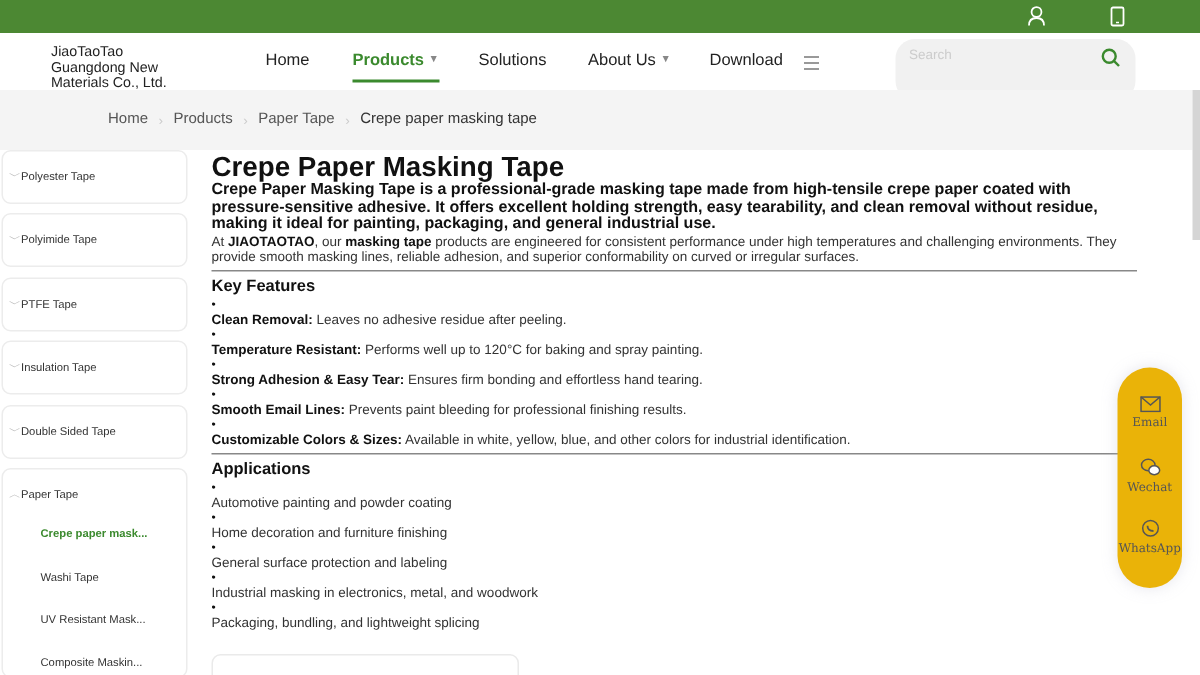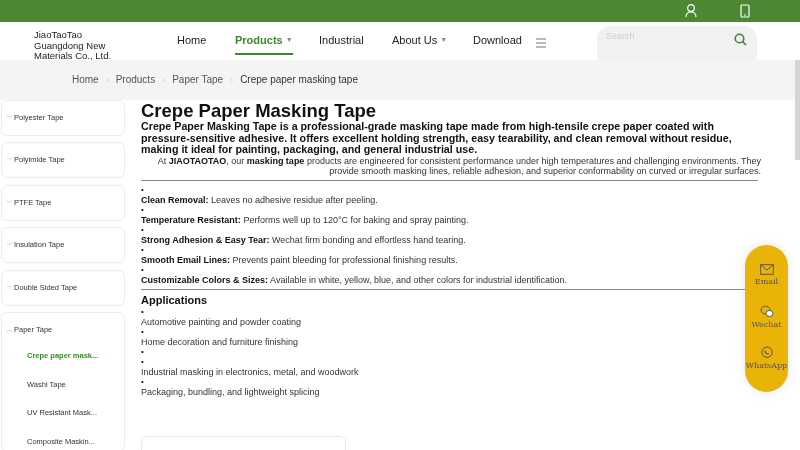--- a/index.html
+++ b/index.html
@@ -25,21 +25,21 @@
     .sidebar { position: absolute; left: 0; top: 100px; width: 126px; }
     .cat { position: absolute; left: 1px; width: 124px; height: 36px; border: 1px solid #ececec; border-radius: 6px; background: #fff; }
     .cat .chev { position: absolute; left: 4px; top: 11px; font-size: 8px; color: #bbb; }
     .cat .lbl { position: absolute; left: 12px; top: 12px; font-size: 7.5px; color: #333; }
     .cat.open { height: 140px; }
     .sub { position: absolute; left: 25px; font-size: 7.5px; color: #333; }
     .sub.active { color: #3b8a2e; }
     .main { position: absolute; left: 141px; top: 100px; width: 620px; }
     h1 { font-size: 18.5px; font-weight: bold; color: #111; line-height: 20px; margin-top: 1px; }
     .lead { font-size: 10.7px; font-weight: bold; line-height: 11.5px; color: #111; }
-    .para { font-size: 9px; line-height: 10px; color: #333; text-align: right; }
+    .para { font-size: 9px; line-height: 10px; color: #333; }
     .para b { color: #111; }
     .rule { border: none; border-top: 1px solid #888; width: 617px; margin: 4px 0 4px 0; }
     h2 { font-size: 11px; font-weight: bold; color: #111; line-height: 13px; margin-top: 3px; }
     ul.feat { list-style: none; }
     ul.feat li { font-size: 9px; color: #333; line-height: 10px; }
     ul.feat li .dot { display: block; font-size: 8px; line-height: 10px; color: #111; }
     ul.feat li b { color: #111; }
     .card { position: absolute; left: 141px; top: 436px; width: 205px; height: 30px; border: 1px solid #eaeaea; border-radius: 6px; background: #fff; }
     .float { position: absolute; left: 745px; top: 245px; width: 43px; height: 147px; background: #eab308; border-radius: 22px; box-shadow: 0 0 10px rgba(180,180,200,0.35); }
     .fitem { position: absolute; left: 0; width: 43px; text-align: center; font-family: "DejaVu Serif", serif; font-size: 8px; color: #555; }
@@ -70,21 +70,21 @@
     <div>Materials Co., Ltd.</div>
   </div>
   <div class="nav" style="left:177px;">
     <span>Home</span>
   </div>
   <div class="nav active" style="left:235px;">
     <span>Products</span><span class="caret">▼</span>
     <div class="underline"></div>
   </div>
   <div class="nav" style="left:319px;">
-    <span>Industrial</span>
+    <span>Solutions</span>
   </div>
   <div class="nav" style="left:392px;">
     <span>About Us</span><span class="caret">▼</span>
   </div>
   <div class="nav" style="left:473px;">
     <span>Download</span>
   </div>
   <div class="hamb">
     <svg width="10" height="10" viewBox="0 0 10 10">
         <line x1="0" y1="1" x2="10" y2="1" stroke="#777" stroke-width="1"></line>
@@ -145,33 +145,34 @@
     <span class="sub" style="top:95px;">UV Resistant Mask...</span>
     <span class="sub" style="top:124px;">Composite Maskin...</span>
   </div>
 </div>
 
 <div class="main">
   <h1>Crepe Paper Masking Tape</h1>
   <p class="lead">Crepe Paper Masking Tape is a professional-grade masking tape made from high-tensile crepe paper coated with pressure-sensitive adhesive. It offers excellent holding strength, easy tearability, and clean removal without residue, making it ideal for painting, packaging, and general industrial use.</p>
   <p class="para"><span>At </span><b>JIAOTAOTAO</b><span>, our </span><b>masking tape</b><span> products are engineered for consistent performance under high temperatures and challenging environments. They provide smooth masking lines, reliable adhesion, and superior conformability on curved or irregular surfaces.</span></p>
   <hr class="rule">
+  <h2>Key Features</h2>
   <ul class="feat">
     <li><span class="dot">•</span><b>Clean Removal:</b><span> Leaves no adhesive residue after peeling.</span></li>
     <li><span class="dot">•</span><b>Temperature Resistant:</b><span> Performs well up to 120°C for baking and spray painting.</span></li>
-    <li><span class="dot">•</span><b>Strong Adhesion &amp; Easy Tear:</b><span> Wechat firm bonding and effortless hand tearing.</span></li>
+    <li><span class="dot">•</span><b>Strong Adhesion &amp; Easy Tear:</b><span> Ensures firm bonding and effortless hand tearing.</span></li>
     <li><span class="dot">•</span><b>Smooth Email Lines:</b><span> Prevents paint bleeding for professional finishing results.</span></li>
     <li><span class="dot">•</span><b>Customizable Colors &amp; Sizes:</b><span> Available in white, yellow, blue, and other colors for industrial identification.</span></li>
   </ul>
   <hr class="rule">
   <h2>Applications</h2>
   <ul class="feat">
     <li><span class="dot">•</span><span>Automotive painting and powder coating</span></li>
     <li><span class="dot">•</span><span>Home decoration and furniture finishing</span></li>
-    <li><span class="dot">•</span></li>
+    <li><span class="dot">•</span><span>General surface protection and labeling</span></li>
     <li><span class="dot">•</span><span>Industrial masking in electronics, metal, and woodwork</span></li>
     <li><span class="dot">•</span><span>Packaging, bundling, and lightweight splicing</span></li>
   </ul>
 </div>
 <div class="card"></div>
 
 <div class="float">
   <div class="fitem" style="top:19px;">
     <svg width="14" height="11" viewBox="0 0 14 11">
         <rect x="0.7" y="0.7" width="12.6" height="9.6" fill="none" stroke="#555" stroke-width="1"></rect>

